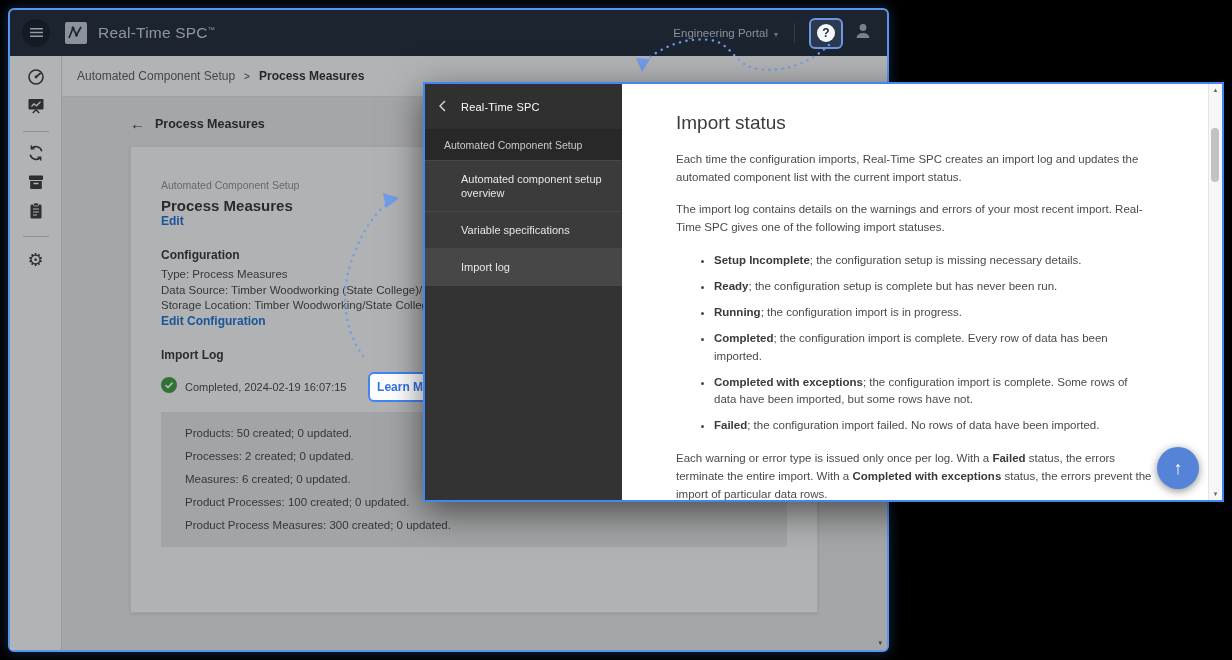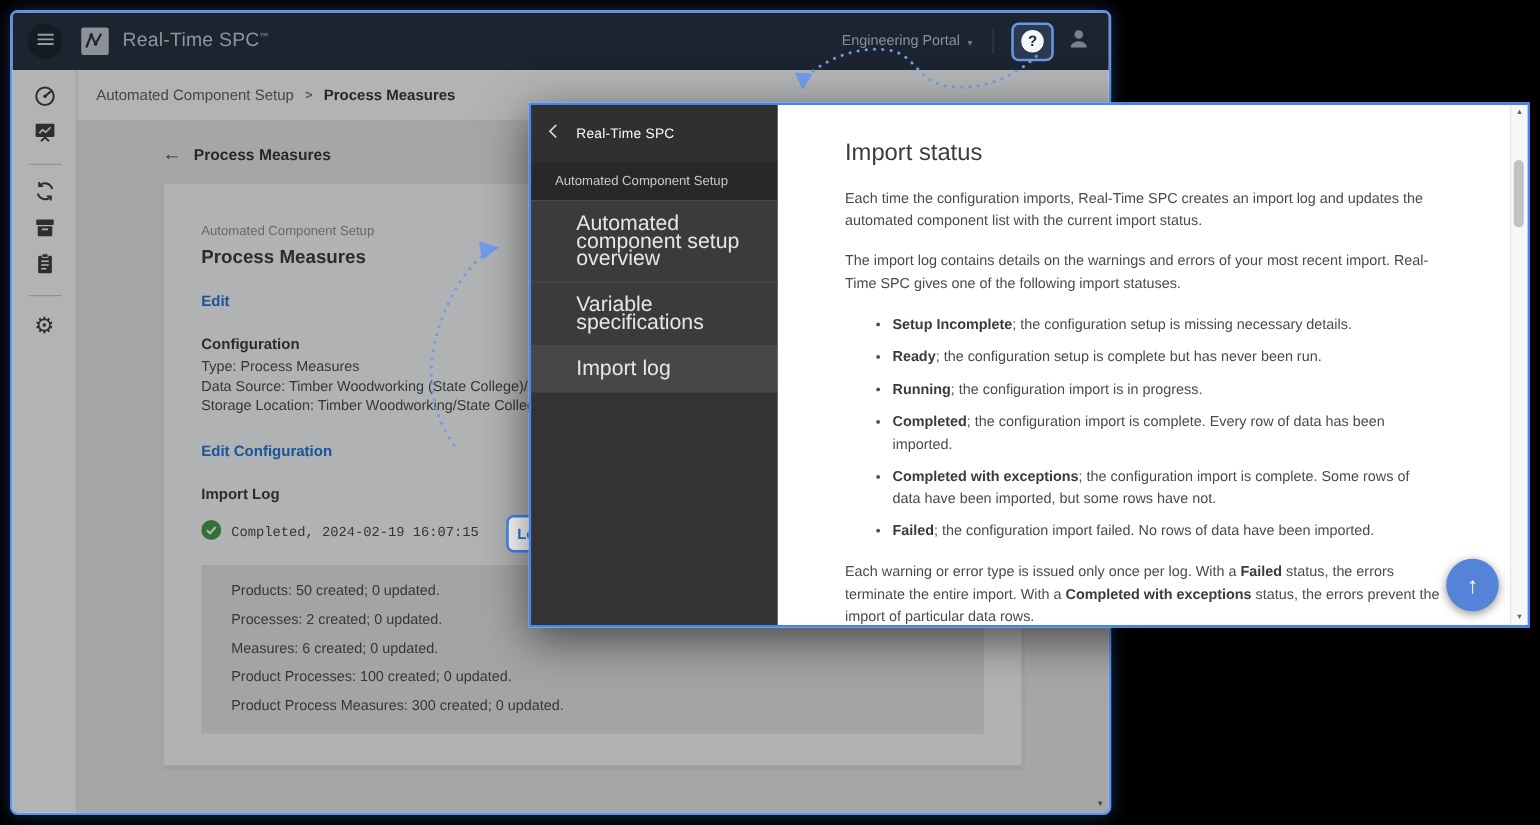--- a/index.html
+++ b/index.html
@@ -43,26 +43,26 @@
 
   .back-row{position:absolute;left:120px;top:105px;display:flex;align-items:center;gap:10px;}
   .back-arrow{font-size:15px;color:#333;cursor:pointer;}
   .back-title{font-size:12.5px;font-weight:bold;color:#333;}
 
   .card{position:absolute;left:120px;top:136px;width:688px;height:467px;box-sizing:border-box;
     background:#fafafa;border:1px solid #e3e3e3;box-shadow:0 1px 3px rgba(0,0,0,.12);
     padding:32px 30px;}
   .eyebrow{font-size:10.5px;color:#8f8f8f;}
   .card-title{font-size:15px;font-weight:600;color:#383838;margin-top:6px;}
-  .blue-link{font-size:12px;font-weight:600;color:#2374d4;margin-top:20px;cursor:pointer;width:max-content;}
+  .blue-link{font-size:12px;font-weight:600;color:#2374d4;margin-top:0;cursor:pointer;width:max-content;}
   .section-h{font-size:12px;font-weight:bold;color:#3a3a3a;margin-top:20px;}
   .cfg-lines{margin-top:5px;}
   .cfg-line{font-size:11.5px;color:#4a4a4a;line-height:15.5px;white-space:nowrap;}
   .status-row{margin-top:10px;display:flex;align-items:center;gap:8px;}
-  .status-text{font-size:11px;color:#4a4a4a;font-family:Liberation Mono, monospace;}
+  .status-text{font-size:11px;color:#4a4a4a;}
   .learn-more{margin-left:14px;width:82px;height:30px;box-sizing:border-box;background:#fff;
     border:2px solid #4285f4;border-radius:6px;color:#3374e0;font-size:12px;font-weight:600;
     display:flex;align-items:center;justify-content:center;position:relative;z-index:55;cursor:pointer;
     font-family:inherit;}
   .log-box{margin-top:10px;background:#e5e5e5;padding:15px 24px 5px;}
   .log-line{font-size:11.5px;color:#4a4a4a;line-height:12px;margin-bottom:11px;}
   .win-caret{position:absolute;right:5px;bottom:3px;font-size:7px;color:#555;}
 
   .scrim{position:absolute;inset:0;background:rgba(10,12,16,.30);z-index:50;}
 
@@ -72,21 +72,21 @@
   
   .help-panel{position:absolute;left:423px;top:82px;width:801px;height:420px;box-sizing:border-box;
     background:#fff;border:2px solid #4285f4;display:flex;z-index:80;
     box-shadow:0 10px 34px rgba(0,0,0,.55);}
   .hp-nav{width:197px;flex:none;background:#383838;display:flex;flex-direction:column;}
   .hp-nav-header{height:45px;flex:none;display:flex;align-items:center;padding-left:13px;gap:15px;
     background:#303030;cursor:pointer;}
   .hp-nav-title{font-size:11px;color:#fafafa;letter-spacing:.2px;}
   .hp-nav-section{height:31px;flex:none;display:flex;align-items:center;padding-left:19px;
     font-size:10.5px;color:#c9c9c9;background:#282828;}
-  .hp-nav-item{padding:11px 10px 11px 36px;font-size:17px;color:#e6e6e6;line-height:14px;
+  .hp-nav-item{padding:11px 10px 11px 36px;font-size:11px;color:#e6e6e6;line-height:14px;
     border-top:1px solid #484848;background:#3b3b3b;cursor:pointer;}
   .hp-nav-item.selected{background:#474747;}
   .hp-nav-filler{flex:1;background:#333;border-top:1px solid #484848;}
 
   .hp-article{flex:1;padding:22px 54px 0 54px;position:relative;overflow:hidden;}
   .hp-title{font-size:19px;font-weight:400;color:#3c3c3c;margin:6px 0 16px;}
   .hp-article p{font-size:11.5px;color:#4a4a4a;line-height:1.6;margin:0 0 13px;max-width:486px;}
   .hp-article b{color:#3a3a3a;}
   .hp-list{margin:15px 16px 14px;padding-left:22px;max-width:478px;}
   .hp-list li{font-size:11.5px;color:#4a4a4a;line-height:1.5;margin-bottom:9px;}

